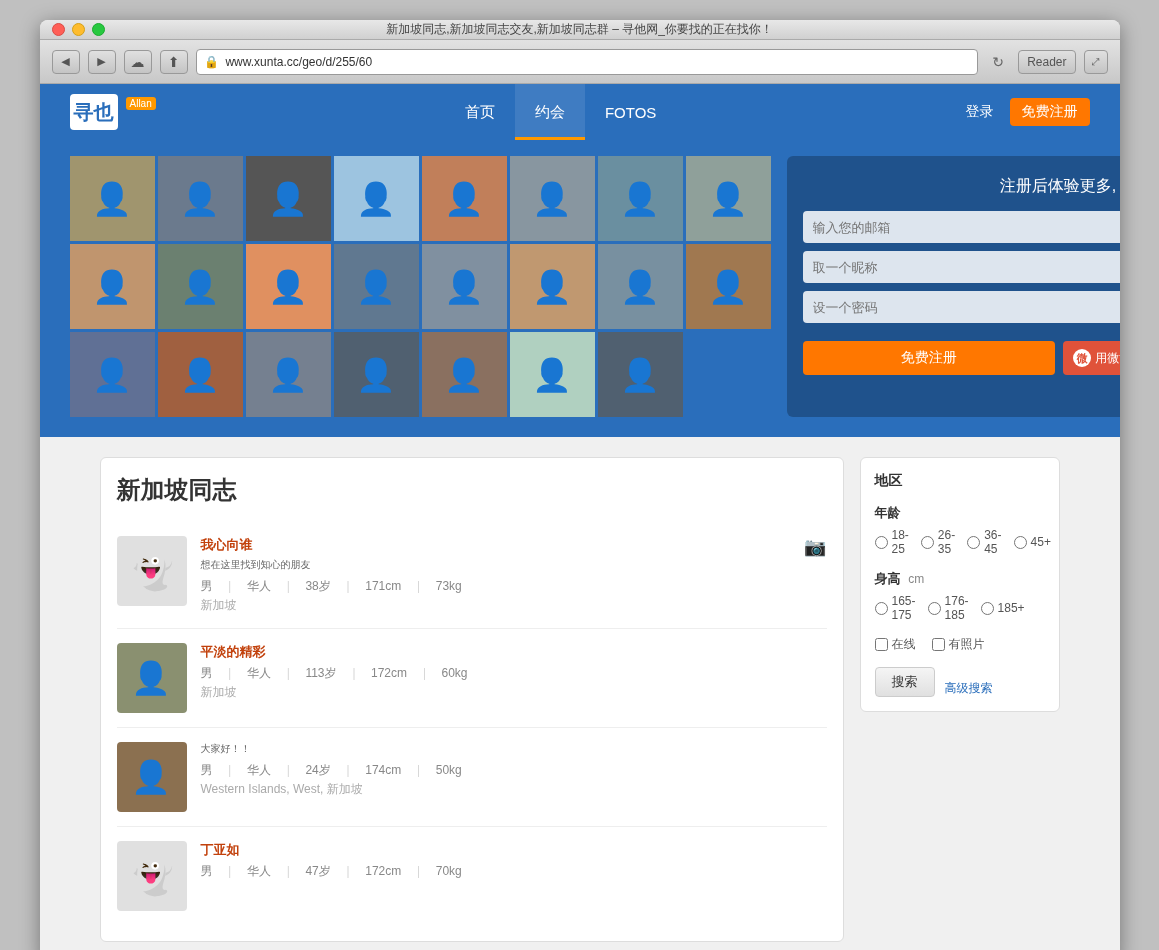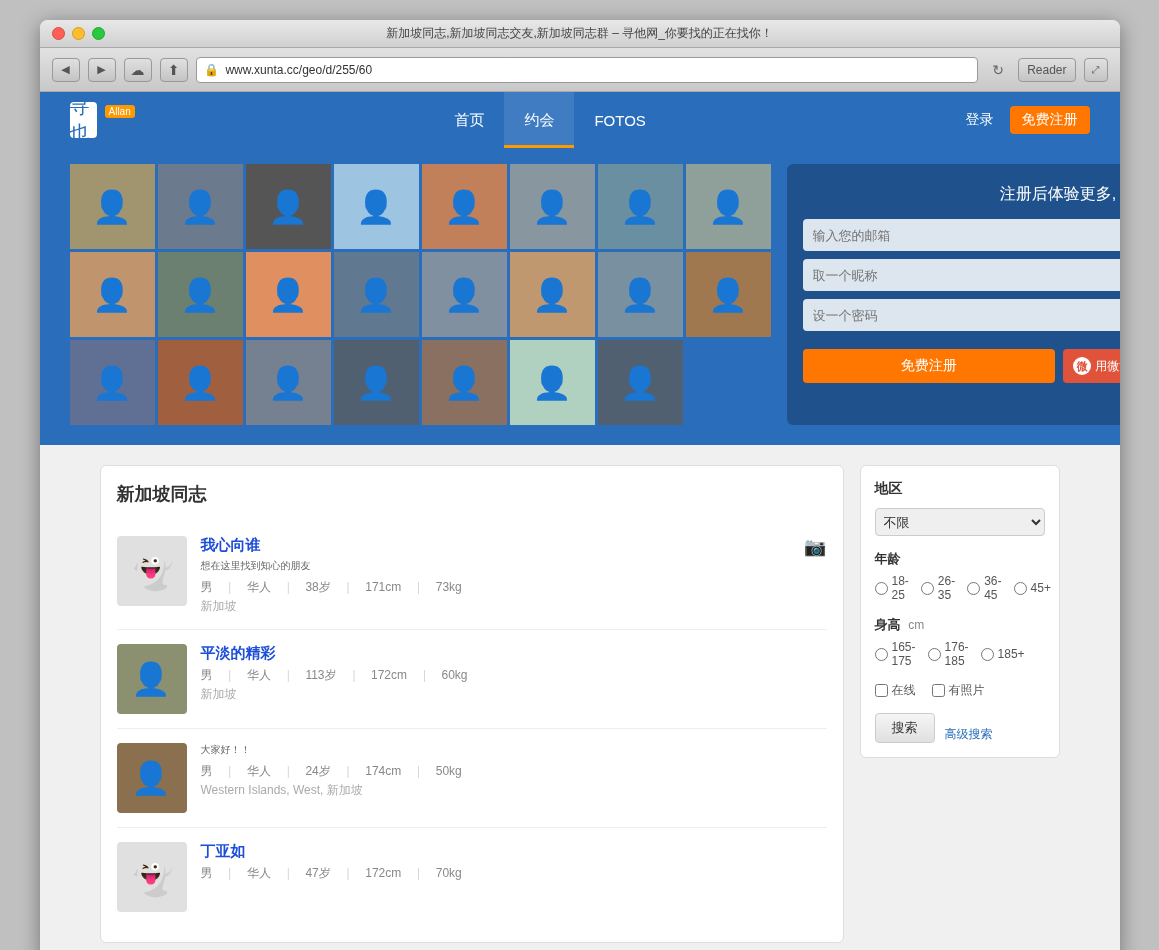--- a/index.html
+++ b/index.html
@@ -16,21 +16,21 @@
       width: 1080px;
       margin: 20px auto;
       background: #ececec;
       border-radius: 8px;
       box-shadow: 0 4px 20px rgba(0,0,0,0.4);
       overflow: hidden;
     }
     
     .title-bar {
       background: linear-gradient(to bottom, #e8e8e8, #d0d0d0);
-      height: 28px;
+      height: 20px;
       display: flex;
       align-items: center;
       padding: 0 12px;
       border-bottom: 1px solid #aaa;
       position: relative;
     }
     .traffic-lights {
       display: flex;
       gap: 7px;
     }
@@ -166,22 +166,22 @@
     }
     .logo-area {
       display: flex;
       align-items: center;
       gap: 8px;
     }
     .logo-icon {
       background: white;
       color: #2a6ebb;
       font-size: 20px;
-      font-weight: normal;
-      width: 27px;
+      font-weight: bold;
+      width: 48px;
       height: 36px;
       display: flex;
       align-items: center;
       justify-content: center;
       border-radius: 4px;
     }
     .beta-badge {
       background: #ff9900;
       color: white;
       font-size: 10px;
@@ -327,21 +327,21 @@
       padding: 0 20px;
     }
     .user-list-section {
       flex: 1;
       background: white;
       border-radius: 6px;
       border: 1px solid #ddd;
       padding: 16px;
     }
     .section-title {
-      font-size: 18px;
+      font-size: 24px;
       font-weight: bold;
       color: #333;
       margin-bottom: 16px;
     }
     .user-card {
       display: flex;
       align-items: flex-start;
       border-bottom: 1px solid #eee;
       padding: 14px 0;
       gap: 14px;
@@ -356,22 +356,22 @@
       display: flex;
       align-items: center;
       justify-content: center;
     }
     .avatar-ghost {
       font-size: 36px;
       color: #999;
     }
     .user-info { flex: 1; }
     .user-name {
-      color: #1d4ed8;
-      font-size: 15px;
+      color: #c2410c;
+      font-size: 13px;
       font-weight: bold;
       margin-bottom: 4px;
       cursor: pointer;
     }
     .user-bio {
       color: #666;
       font-size: 10px;
       margin-bottom: 6px;
     }
     .user-meta {
@@ -747,23 +747,20 @@
               <span>70kg</span>
             </div>
           </div>
         </div>
       </div>
 
       <div class="filter-panel">
         <div class="filter-section">
           <div class="filter-group">
             <div class="filter-title">地区</div>
-            <select class="filter-select">
-              <option>不限</option>
-            </select>
           </div>
 
           <div class="filter-group">
             <div class="filter-group-title">年龄</div>
             <div class="radio-grid">
               <label class="radio-item">
                 <input type="radio" name="age" value="18-25" style="">
                 <span>18-25</span>
               </label>
               <label class="radio-item">

